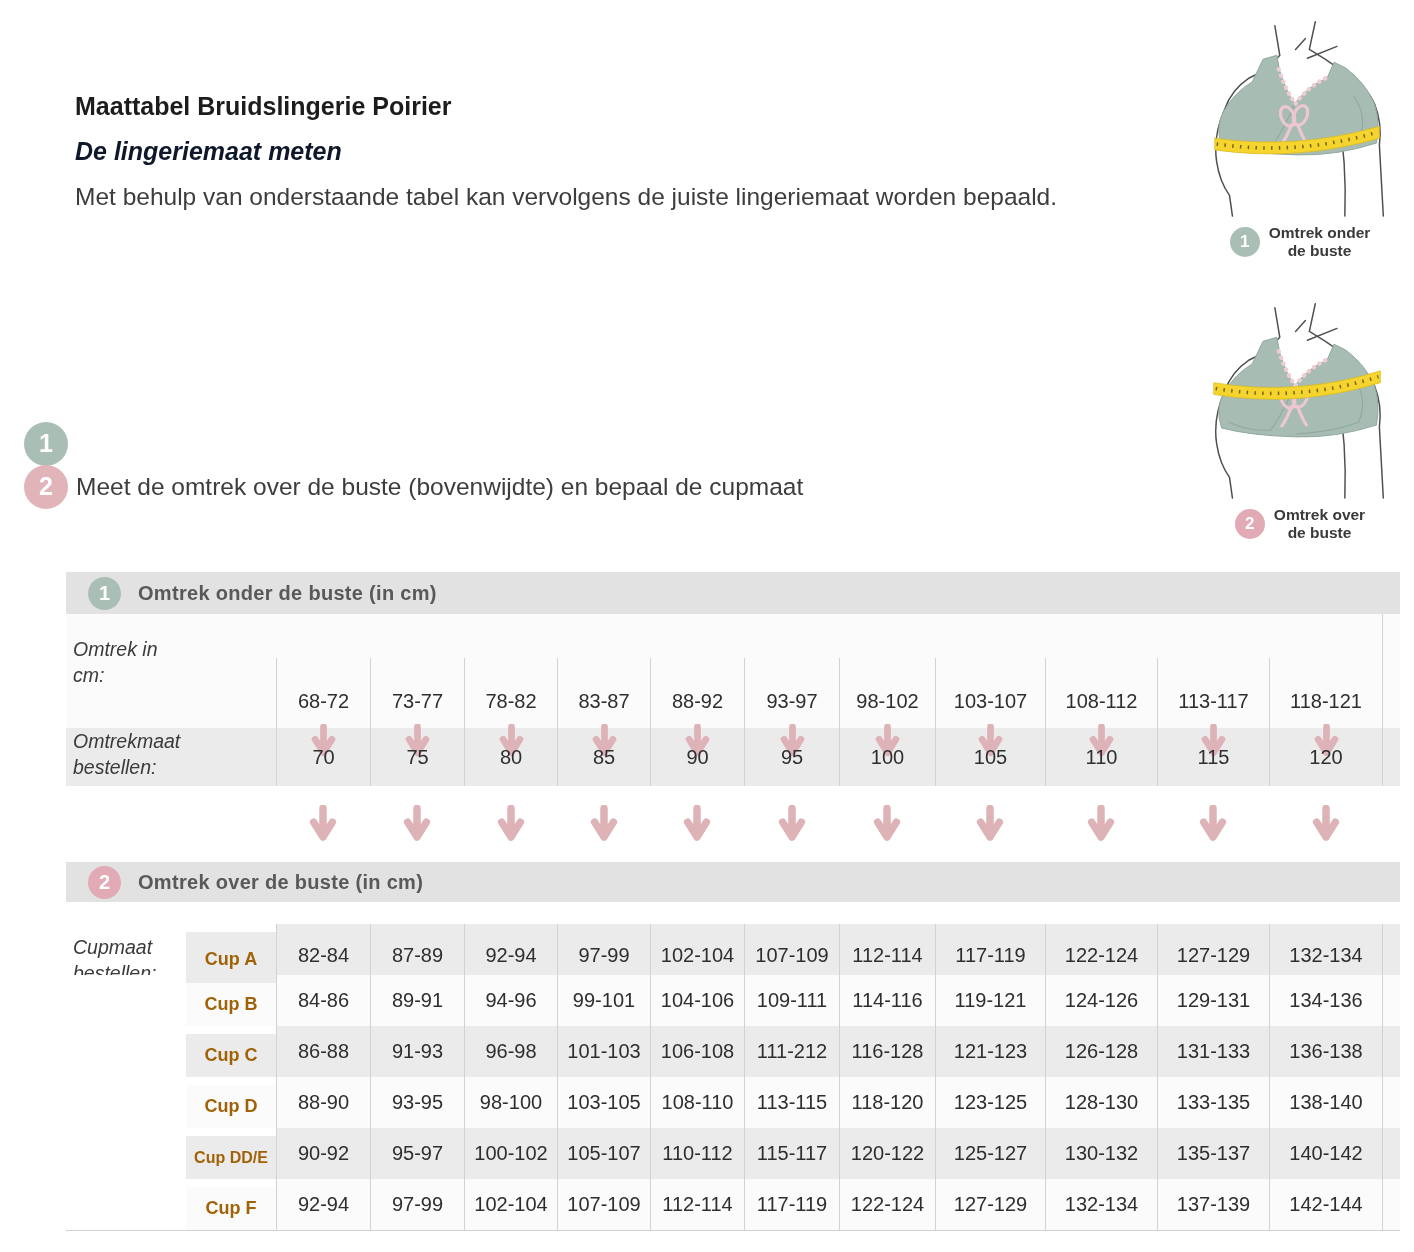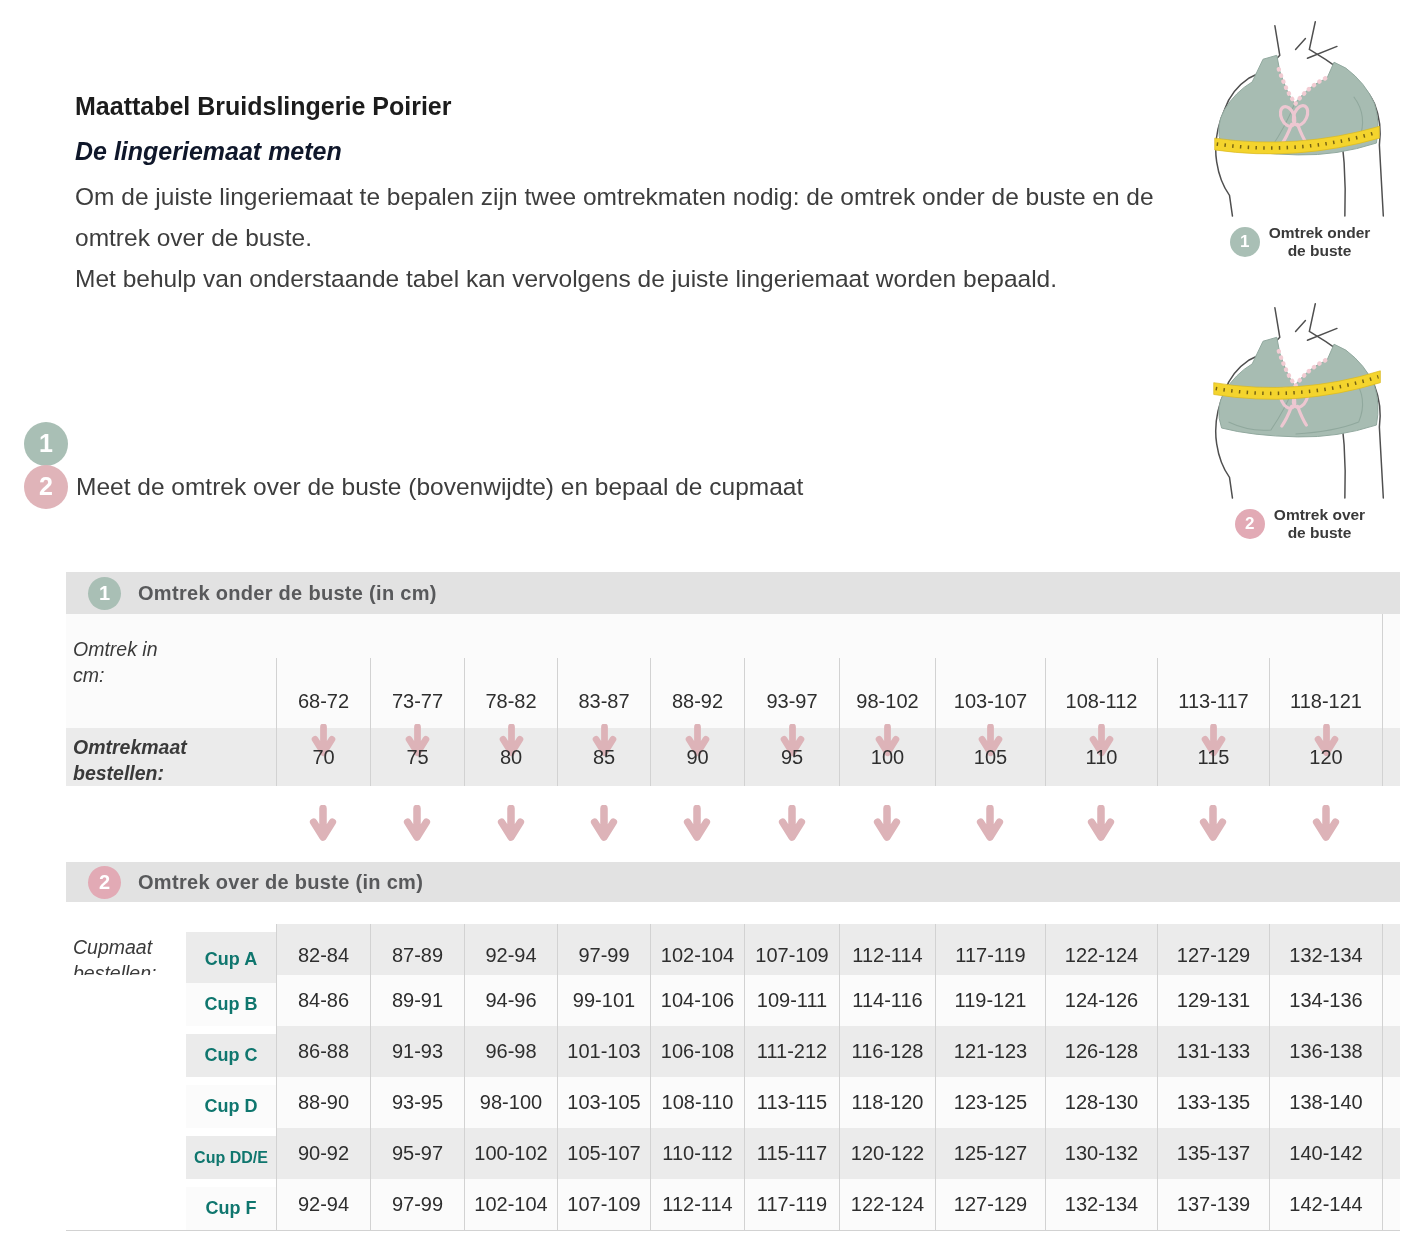--- a/index.html
+++ b/index.html
@@ -43,30 +43,30 @@
   .grid{display:grid;grid-template-columns:120px 90px 94px 94px 93px 93px 94px 95px 96px 110px 112px 112px 113px 18px;}
   .lbl{grid-column:span 2;font-size:19.5px;font-style:italic;color:#3a3a3a;line-height:26px;padding:0 0 0 7px;box-sizing:border-box;}
   .lbl span{display:inline-block;max-width:112px;}
   .c{display:flex;align-items:center;justify-content:center;font-size:20px;color:#2e2e2e;border-left:1px solid #d2d2d2;box-sizing:border-box;}
   .stub{border-left:1px solid #d2d2d2;box-sizing:border-box;}
 
   .rowA{height:114px;background:#fbfbfb;}
   .rowA .lbl{padding-top:22px;}
   .rowA .c{flex-direction:column;justify-content:flex-start;padding-top:32px;gap:11px;margin-top:44px;}
   .rowB{height:58px;background:#ebebeb;}
-  .rowB .lbl{display:flex;align-items:flex-end;font-weight:bold;}
+  .rowB .lbl{display:flex;align-items:flex-start;}
   .rowC{height:76px;background:#ffffff;}
   .rowC .c,.rowC .stub{border:0;}
 
   .gap{height:22px;background:#ffffff;}
 
   .cup-table{border-bottom:1px solid #d2d2d2;}
   .cuprow{height:51px;}
   .cuplbl{font-size:19.5px;font-style:italic;color:#3a3a3a;line-height:26px;padding:10px 0 0 7px;box-sizing:border-box;background:#ffffff;}
-  .cupname{display:flex;align-items:center;justify-content:center;font-size:18px;font-weight:bold;color:#0f766e;box-sizing:border-box;margin-top:8px;}
+  .cupname{display:flex;align-items:center;justify-content:center;font-size:18px;font-weight:bold;color:#a16207;box-sizing:border-box;margin-top:8px;}
   .cuprow.odd .cupname,.cuprow.odd .c,.cuprow.odd .stub{background:#ebebeb;}
   .cuprow.even .cupname,.cuprow.even .c,.cuprow.even .stub{background:#fbfbfb;}
 
   .arr{width:30px;height:38px;color:#ddb3b8;}
   .rowA .arr{width:27px;height:34px;}
 </style>
 </head>
 <body>
 
 <svg width="0" height="0" style="position:absolute" aria-hidden="true">
@@ -96,21 +96,20 @@
         <path d="M110 120 Q115 133 119 139"></path>
       </g>
     </g>
   </defs>
 </svg>
 
 <div class="top">
   <div class="text-block">
     <h1>Maattabel Bruidslingerie Poirier</h1>
     <p class="subtitle">De lingeriemaat meten</p>
-    <p class="para">Om de juiste lingeriemaat te bepalen zijn twee omtrekmaten nodig: de omtrek onder de buste en de omtrek over de buste.</p>
     <p class="para">Met behulp van onderstaande tabel kan vervolgens de juiste lingeriemaat worden bepaald.</p>
   </div>
 
   <div class="steps">
     <div class="step">
       <span class="step-badge green">
           <span>1</span>
         </span>
     </div>
     <div class="step">

